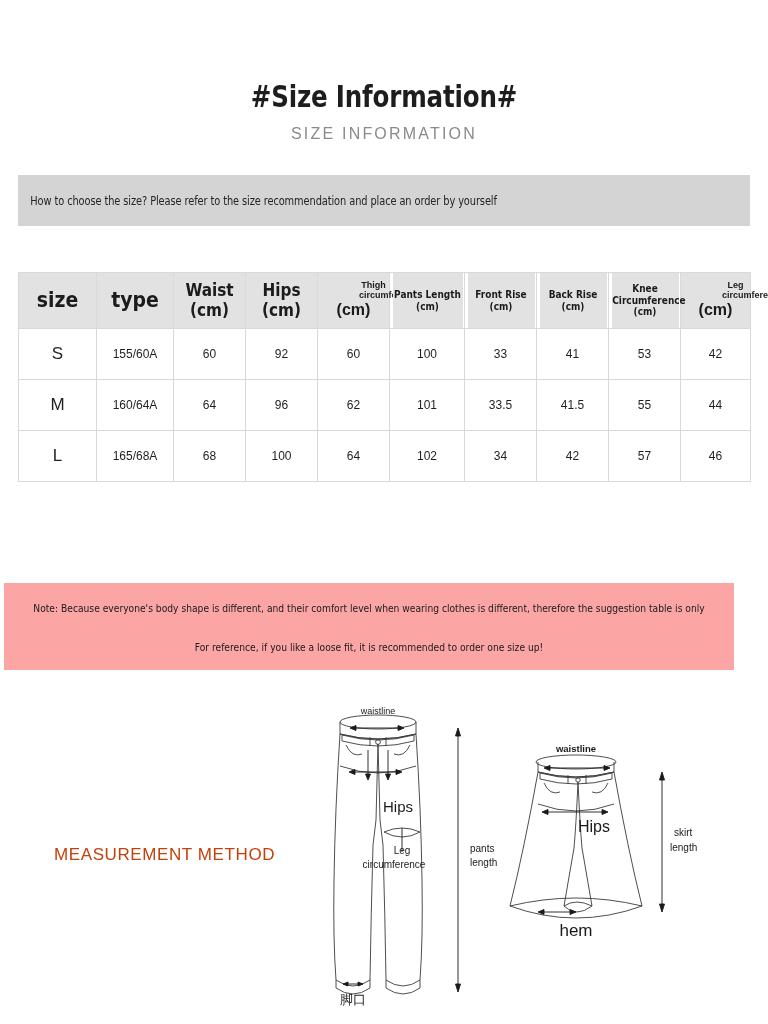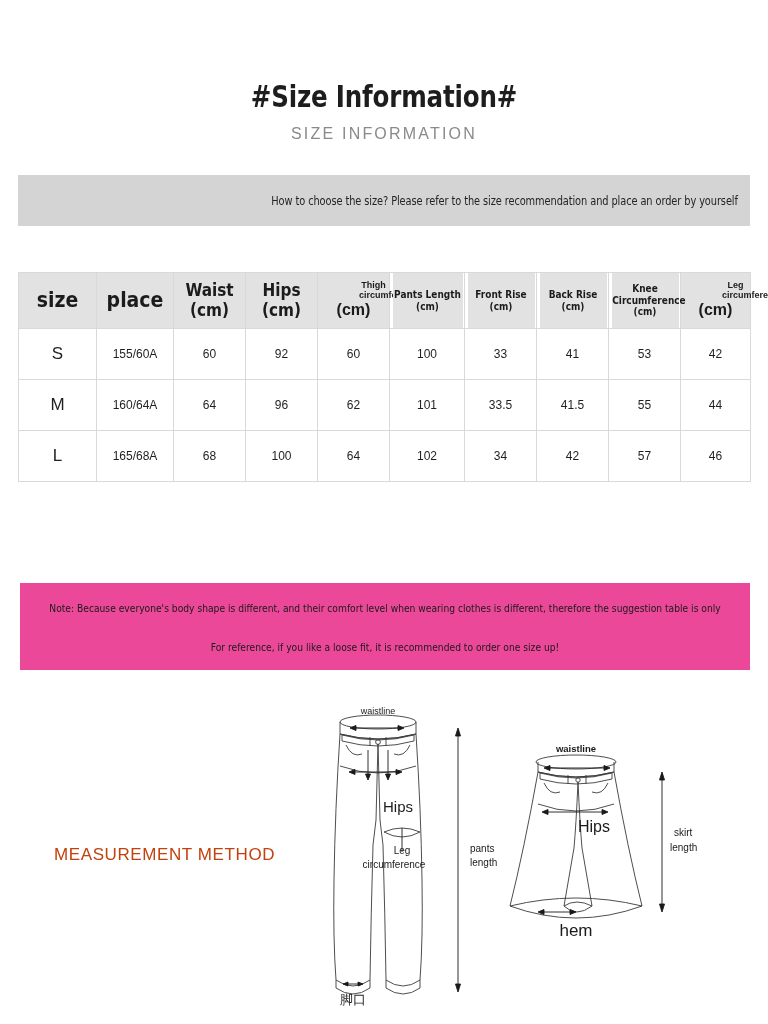--- a/index.html
+++ b/index.html
@@ -27,21 +27,21 @@
     text-align: center;
     font-size: 16px; font-weight: 400; color: #8a8a8a;
     letter-spacing: 2.2px;
   }
 
   
   .banner-light {
     position: absolute; left: 18px; top: 175px;
     width: 732px; height: 51px;
     background: #d4d4d4;
-    display: flex; align-items: center; justify-content: flex-end;
+    display: flex; align-items: center; justify-content: flex-start;
   }
   .banner-light .banner-text {
     font-family: "DejaVu Sans Condensed", "Liberation Sans Narrow", "Liberation Sans", sans-serif;
     font-size: 11.5px; color: #242424; letter-spacing: -0.1px;
     transform: scaleX(0.95);
   }
 
   
   .size-table {
     position: absolute; left: 18px; top: 272px;
@@ -85,23 +85,23 @@
     background: #ffffff;
     height: 51px;
     font-size: 12px;
     font-weight: 400;
     color: #1f1f1f;
   }
   .size-table tbody td.c-size { font-size: 17px; }
 
   
   .banner-dark {
-    position: absolute; left: 20px; top: 583px;
+    position: absolute; left: 4px; top: 583px;
     width: 730px; height: 87px;
-    background: #ec4899;
+    background: #fca5a5;
   }
   .banner-dark .note-line1 {
     position: absolute; top: 19px; left: 0; width: 730px;
     text-align: center;
     font-family: "DejaVu Sans Condensed", "Liberation Sans Narrow", "Liberation Sans", sans-serif;
     font-size: 10.5px; color: #1a1a1a;
     transform: scaleX(0.97);
   }
   .banner-dark .note-line2 {
     position: absolute; top: 58px; left: 0; width: 730px;
@@ -156,21 +156,21 @@
       <col style="width:72px">
         <col style="width:75px">
         <col style="width:72px">
         <col style="width:72px">
       <col style="width:72px">
         <col style="width:70px">
     </colgroup>
     <thead>
       <tr>
         <th class="h-big">size</th>
-        <th class="h-big">place</th>
+        <th class="h-big">type</th>
         <th class="h-wide">Waist (cm)</th>
         <th class="h-wide">Hips (cm)</th>
         <th class="h-two">
           <span class="top">Thigh circumference</span>
           <span class="bot">(cm)</span>
         </th>
         <th class="h-small">Pants Length (cm)</th>
         <th class="h-small">Front Rise (cm)</th>
         <th class="h-small">Back Rise (cm)</th>
         <th class="h-small">Knee Circumference (cm)</th>

